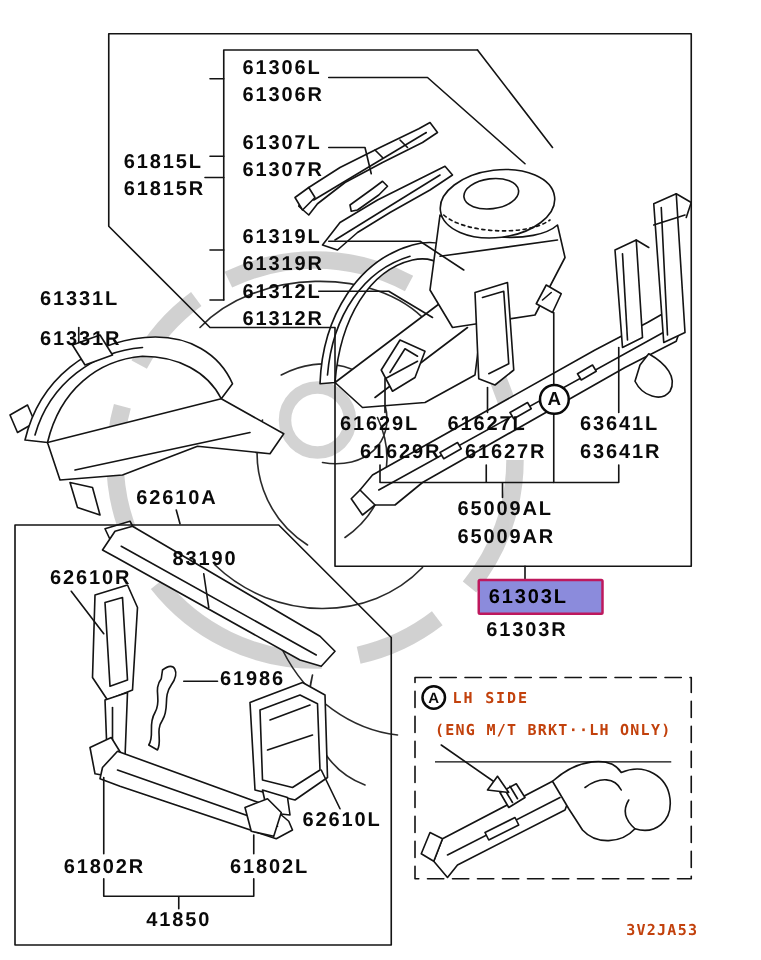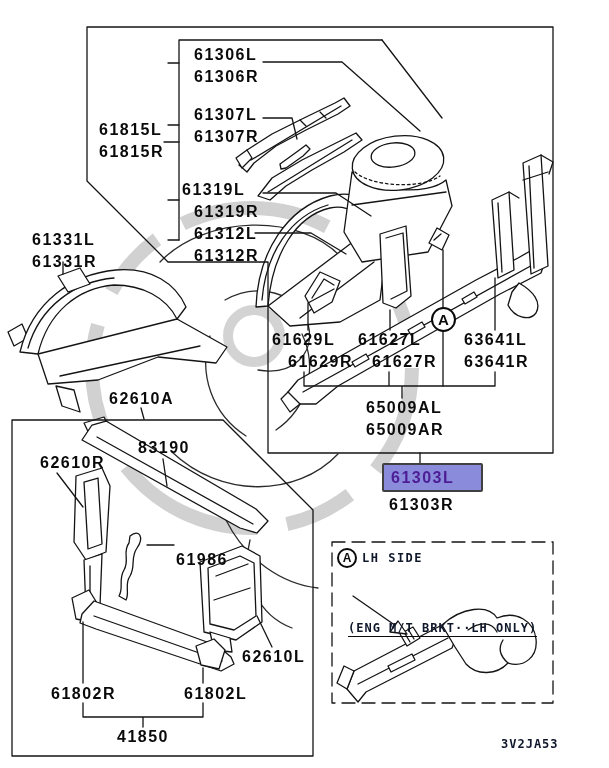--- a/index.html
+++ b/index.html
@@ -6,29 +6,29 @@
   #screen{position:relative;width:609px;height:757px;background:#ffffff;overflow:hidden;
           font-family:"Liberation Sans",sans-serif;}
   #art{position:absolute;left:0;top:0;}
   #art path,#art rect,#art ellipse,#art polygon{fill:#ffffff;stroke:#141414;stroke-width:1.3;
       stroke-linejoin:round;stroke-linecap:round;}
   #art .ln{fill:none;}
   #art .wm path,#art .wm circle{fill:none;}
   .pl{position:absolute;font:700 16px/16px "Liberation Sans",sans-serif;letter-spacing:1.5px;
       color:#0a0a0a;white-space:nowrap;}
   .mono{position:absolute;font:700 12px/14px "DejaVu Sans Mono",monospace;letter-spacing:1px;
-      color:#0f172a;white-space:nowrap;}
+      color:#c2410c;white-space:nowrap;}
   .hl{position:absolute;left:382px;top:463px;width:90px;height:25px;background:#8b8bdc;
-      border:2px solid #404040;border-radius:2px;font:700 16px/25px "Liberation Sans",sans-serif;
-      letter-spacing:1.5px;padding-left:7px;color:#4c1d95;}
+      border:2px solid #be185d;border-radius:2px;font:700 16px/25px "Liberation Sans",sans-serif;
+      letter-spacing:1.5px;padding-left:7px;color:#000000;}
   .ca{position:absolute;box-sizing:border-box;border:2px solid #0a0a0a;border-radius:50%;
       text-align:center;font-weight:700;color:#0a0a0a;background:#fff;}
   .ca.main{left:431px;top:307px;width:25px;height:25px;font-size:15px;line-height:22px;}
   .ca.det{left:337px;top:548px;width:20px;height:20px;font-size:12px;line-height:17px;}
-  .note{border-bottom:1.5px solid #0a0a0a;padding-bottom:1px;margin-top:44px;}
+  .note{border-bottom:1.5px solid #0a0a0a;padding-bottom:18px;}
 </style>
 </head>
 <body>
 
 <div id="screen">
 
   <svg id="art" width="609" height="768" viewBox="0 0 609 768">
 
     <g class="wm" opacity="0.9">
       <circle cx="252" cy="368" r="160" stroke="#cdcdcd" stroke-width="14" stroke-dasharray="110 36 70 30 150 40"></circle>
@@ -185,47 +185,47 @@
 
     <g>
       <rect class="ln" x="332" y="542" width="221" height="161" stroke-width="2" stroke-dasharray="13 7"></rect>
     </g>
   </svg>
 
   <div class="pl" style="left:194px;top:47px">61306L</div>
   <div class="pl" style="left:194px;top:69px">61306R</div>
   <div class="pl" style="left:194px;top:107px">61307L</div>
   <div class="pl" style="left:194px;top:129px">61307R</div>
-  <div class="pl" style="left:182px;top:182px">61319L</div>
+  <div class="pl" style="left:194px;top:182px">61319L</div>
   <div class="pl" style="left:194px;top:204px">61319R</div>
   <div class="pl" style="left:194px;top:226px">61312L</div>
   <div class="pl" style="left:194px;top:248px">61312R</div>
   <div class="pl" style="left:99px;top:122px">61815L</div>
   <div class="pl" style="left:99px;top:144px">61815R</div>
   <div class="pl" style="left:32px;top:232px">61331L</div>
-  <div class="pl" style="left:32px;top:254px">61331R</div>
+  <div class="pl" style="left:32px;top:264px">61331R</div>
 
   <div class="pl" style="left:272px;top:332px">61629L</div>
   <div class="pl" style="left:288px;top:354px">61629R</div>
   <div class="pl" style="left:358px;top:332px">61627L</div>
   <div class="pl" style="left:372px;top:354px">61627R</div>
   <div class="pl" style="left:464px;top:332px">63641L</div>
   <div class="pl" style="left:464px;top:354px">63641R</div>
   <div class="pl" style="left:366px;top:400px">65009AL</div>
   <div class="pl" style="left:366px;top:422px">65009AR</div>
 
   <div class="ca main">A</div>
 
   <div class="hl">61303L</div>
   <div class="pl" style="left:389px;top:497px">61303R</div>
 
   <div class="pl" style="left:109px;top:391px">62610A</div>
   <div class="pl" style="left:40px;top:455px">62610R</div>
   <div class="pl" style="left:138px;top:440px">83190</div>
-  <div class="pl" style="left:176px;top:552px">61986</div>
+  <div class="pl" style="left:176px;top:536px">61986</div>
   <div class="pl" style="left:242px;top:649px">62610L</div>
   <div class="pl" style="left:51px;top:686px">61802R</div>
   <div class="pl" style="left:184px;top:686px">61802L</div>
   <div class="pl" style="left:117px;top:729px">41850</div>
 
   <div class="ca det">A</div>
   <div class="mono" style="left:362px;top:551px;letter-spacing:1.5px">LH SIDE</div>
   <div class="mono note" style="left:348px;top:577px">(ENG M/T BRKT··LH ONLY)</div>
 
   <div class="mono" style="left:501px;top:737px">3V2JA53</div>

